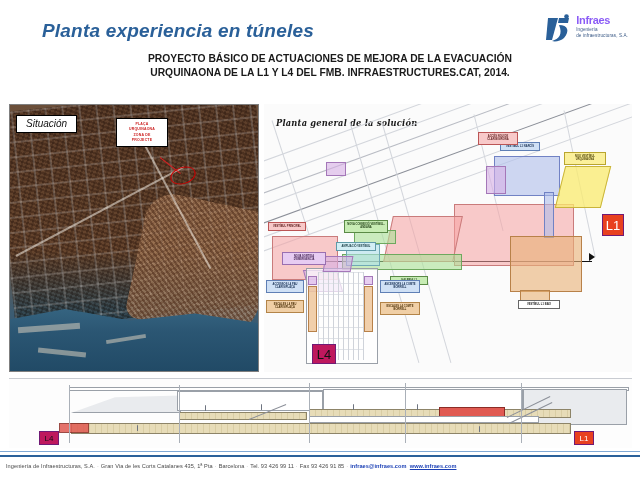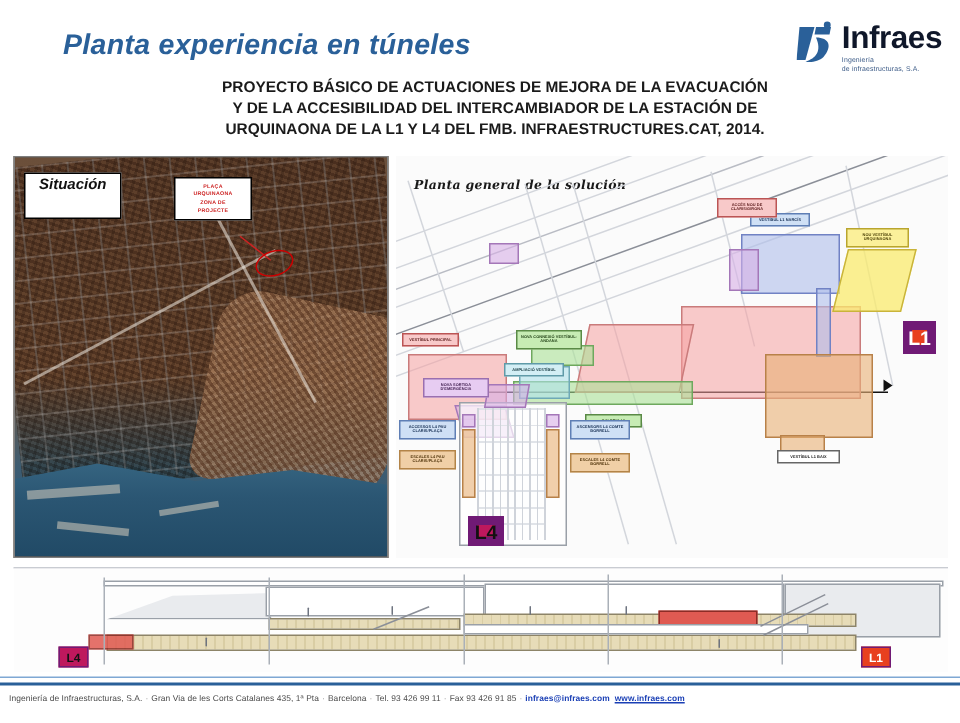--- a/index.html
+++ b/index.html
@@ -25,21 +25,21 @@
   #logo {
     position: absolute;
     right: 12px; top: 14px;
     display: flex;
     align-items: flex-start;
     gap: 4px;
   }
   #logo-mark { width: 26px; height: 30px; flex: none; }
   #logo-text { line-height: 1; padding-top: 1px; }
   #logo-name {
-    font-size: 21px; font-weight: bold; color: #0f172a;
+    font-size: 11px; font-weight: bold; color: #8b5cf6;
     letter-spacing: -0.3px; display: block;
   }
   .logo-sub {
     font-size: 4.6px; color: #3b5a86; display: block;
     letter-spacing: .1px; margin-top: 1.5px;
   }
 
   #subtitle {
     position: absolute;
     left: 10px; top: 52px;
@@ -103,22 +103,22 @@
     position: absolute; background: rgba(215,205,190,.55);
   }
   .diag-road {
     position: absolute; height: 2px; background: rgba(240,235,225,.55);
     transform-origin: left center;
   }
   #map-badge {
     position: absolute; left: 6px; top: 10px;
     background: #ffffff;
     border: 1px solid #000;
-    padding: 2px 9px 16px 9px;
-    font-size: 10px; font-style: italic; font-weight: bold;
+    padding: 2px 9px 3px 9px;
+    font-size: 10px; font-style: italic; font-weight: normal;
     color: #111;
   }
   #map-callout {
     position: absolute; left: 106px; top: 13px;
     background: #fff; border: 1px solid #000;
     padding: 3px 4px;
     width: 52px;
     text-align: center;
     font-size: 3.5px; font-weight: bold; color: #cc2222;
     line-height: 1.5;
@@ -198,22 +198,22 @@
     border-right: 4px solid transparent;
     border-bottom: 6px solid #111;
   }
   .sec-line {
     position: absolute; height: 1.4px; background: #111;
   }
 
   .badge {
     position: absolute;
     display: flex; align-items: center; justify-content: center;
-    font-weight: bold; font-size: 13px;
-    border: 6px solid #701a75;
+    font-weight: normal; font-size: 13px;
+    border: 1px solid #701a75;
   }
   .badge-l1 { background: #e8401f; color: #fff; }
   .badge-l4 { background: #be185d; color: #111; }
   .badge-sm { font-size: 8px; border-width: 1px; }
 
   
   #section-panel {
     position: absolute;
     left: 9px; top: 378px;
     width: 623px; height: 70px;
@@ -267,21 +267,20 @@
   </svg>
   <span id="logo-text">
     <span id="logo-name">Infraes</span>
     <span class="logo-sub">Ingeniería</span>
     <span class="logo-sub">de infraestructuras, S.A.</span>
   </span>
 </div>
 
 <div id="subtitle">
   <div>PROYECTO BÁSICO DE ACTUACIONES DE MEJORA DE LA EVACUACIÓN</div>
-  <div>Y DE LA ACCESIBILIDAD DEL INTERCAMBIADOR DE LA ESTACIÓN DE</div>
   <div>URQUINAONA DE LA L1 Y L4 DEL FMB. INFRAESTRUCTURES.CAT, 2014.</div>
 </div>
 
 <div id="map-panel">
   <div class="map-base"></div>
   <div class="blocks-tex"></div>
   <div class="grid-blocks"></div>
   <div class="old-town"></div>
   <div class="port-water"></div>
   <div class="dock" style="left:8px;bottom:40px;width:62px;height:6px;transform:rotate(-4deg);"></div>

